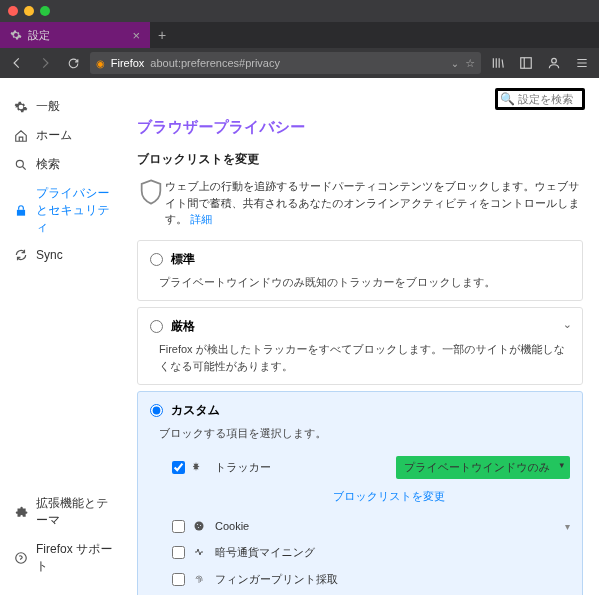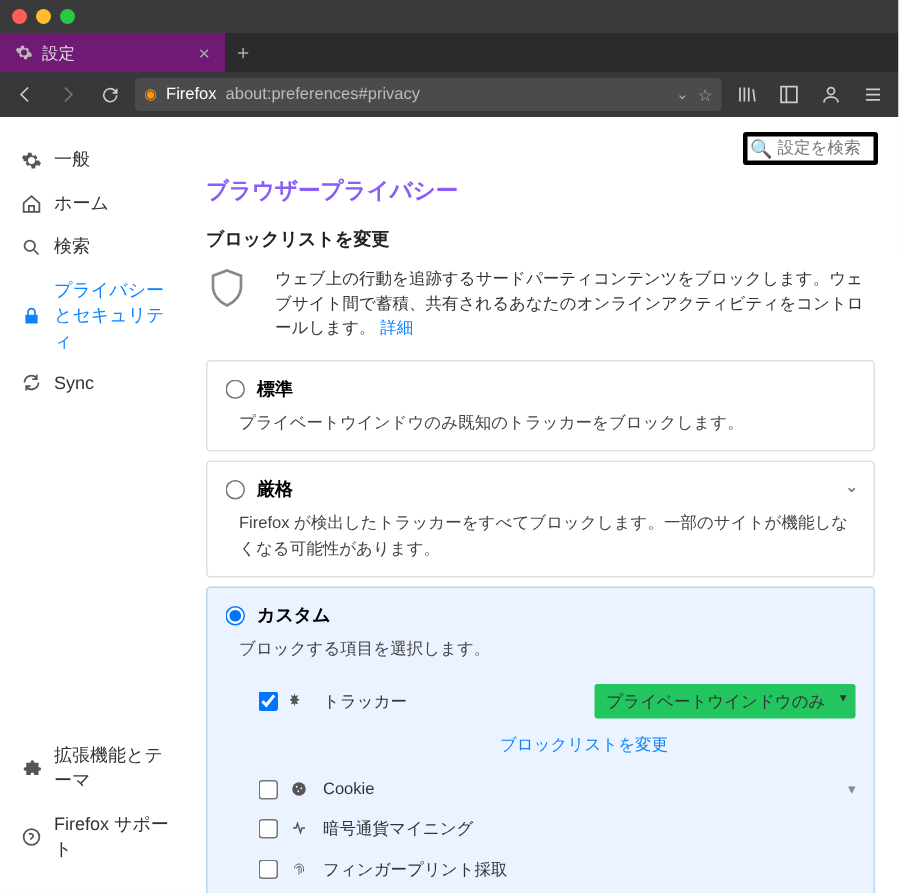--- a/index.html
+++ b/index.html
@@ -23,21 +23,21 @@
   .sideitem { display: flex; align-items: center; gap: 8px; padding: 6px 6px; color: #333; border-radius: 3px; }
   .sideitem.active { color: #0a84ff; }
   .sideitem .icon { width: 14px; display: flex; justify-content: center; }
   .sidebottom { margin-top: auto; }
   .main { flex: 1; padding: 12px 16px 0 12px; overflow-y: auto; position: relative; }
   .search { position: absolute; top: 10px; right: 14px; }
   .search input { width: 90px; height: 22px; border: 3px solid #000000; border-radius: 2px; padding: 0 6px 0 20px; font-size: 11px; }
   .search .sicon { position: absolute; left: 5px; top: 4px; color: #888; font-size: 12px; }
   h1 { font-size: 15px; font-weight: 600; margin: 28px 0 14px; color: #8b5cf6; }
   h2 { font-size: 12px; font-weight: 700; margin-bottom: 10px; color: #222; }
-  .cb-head { display: flex; gap: 18px; align-items: flex-start; margin-bottom: 12px; }
+  .cb-head { display: flex; gap: 0; align-items: flex-start; margin-bottom: 12px; }
   .shield { width: 28px; height: 28px; flex: none; }
   .cb-desc { font-size: 11px; color: #333; line-height: 1.5; flex: 1; }
   .cb-desc a { color: #0a84ff; text-decoration: none; }
   .btn { background: #e8e8e8; border: 1px solid #ccc; border-radius: 2px; padding: 4px 8px; font-size: 11px; color: #333; }
   .option { border: 1px solid #e0e0e0; border-radius: 3px; padding: 10px 12px; margin-bottom: 6px; position: relative; }
   .option.selected { background: #eaf3ff; border-color: #b8d6f5; }
   .opt-head { display: flex; align-items: center; gap: 8px; font-weight: 700; font-size: 12px; }
   .opt-head input[type=radio] { width: 13px; height: 13px; }
   .opt-desc { font-size: 11px; color: #444; margin-top: 6px; margin-left: 9px; line-height: 1.5; }
   .chev { position: absolute; right: 10px; top: 10px; color: #666; font-size: 11px; }

